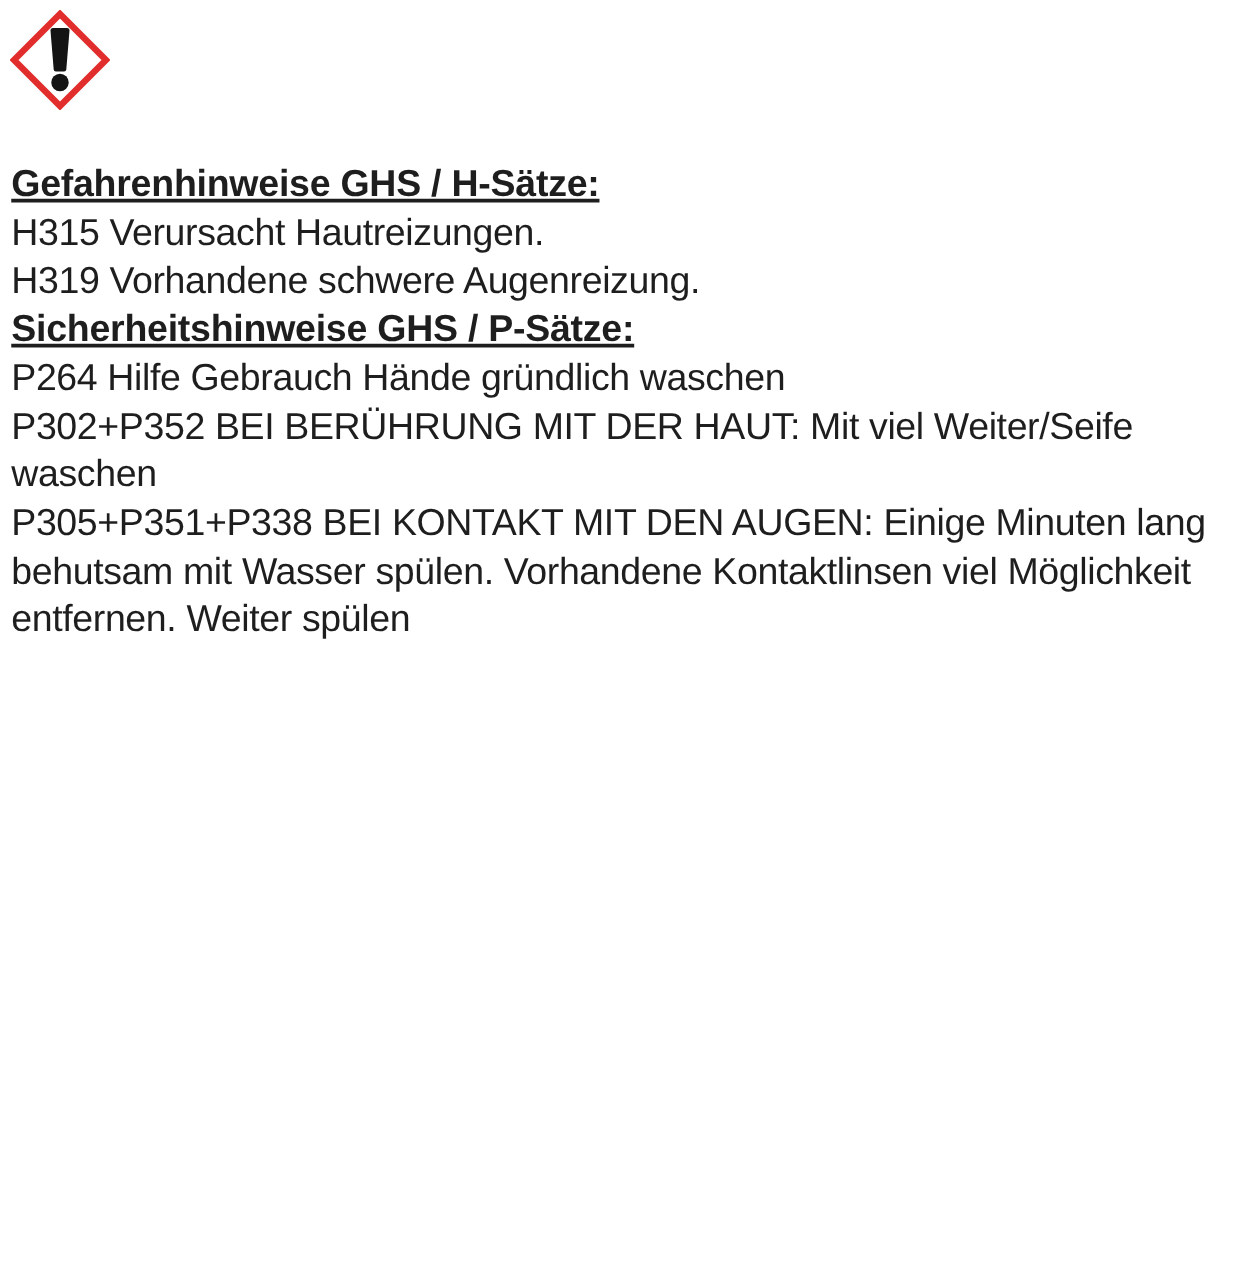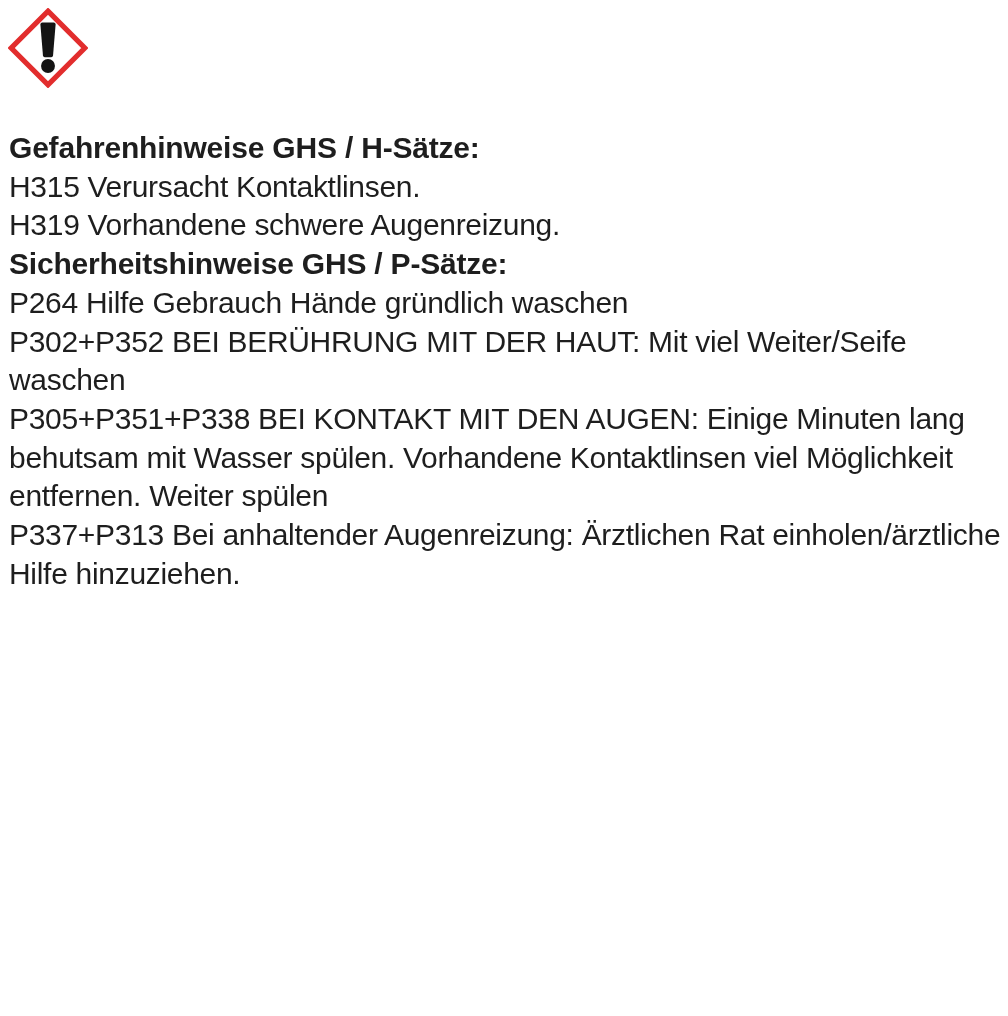--- a/index.html
+++ b/index.html
@@ -49,20 +49,21 @@
     font-size: 30px;
     line-height: 38.7px;
     letter-spacing: -0.3px;
   }
   .textblock h2 {
     margin: 0;
     font-size: 30px;
     line-height: 38.7px;
     font-weight: bold;
     letter-spacing: -0.2px;
+    text-decoration: underline;
   }
   .textblock p {
     margin: 0;
     font-weight: normal;
   }
 </style>
 </head>
 <body>
 
 <div class="page">
@@ -70,23 +71,22 @@
   <div class="pictogram">
     <svg viewBox="0 0 100 100" aria-hidden="true">
       <polygon class="diamond" points="50,4 96,50 50,96 4,50"></polygon>
       <path class="mark" d="M40.5,20.5 q0,-2.5 2.5,-2.5 l14,0 q2.5,0 2.5,2.5 l-3.2,39 q-0.2,2 -2.2,2 l-8.2,0 q-2,0 -2.2,-2 z"></path>
       <circle class="mark" cx="50" cy="72.5" r="8.7"></circle>
     </svg>
   </div>
 
   <div class="textblock">
     <h2>Gefahrenhinweise GHS / H-Sätze:</h2>
-    <p>H315 Verursacht Kontaktlinsen.</p>
+    <p>H315 Verursacht Hautreizungen.</p>
     <p>H319 Vorhandene schwere Augenreizung.</p>
 
     <h2>Sicherheitshinweise GHS / P-Sätze:</h2>
     <p>P264 Hilfe Gebrauch Hände gründlich waschen</p>
     <p>P302+P352 BEI BERÜHRUNG MIT DER HAUT: Mit viel Weiter/Seife waschen</p>
     <p>P305+P351+P338 BEI KONTAKT MIT DEN AUGEN: Einige Minuten lang behutsam mit Wasser spülen. Vorhandene Kontaktlinsen viel Möglichkeit entfernen. Weiter spülen</p>
-    <p>P337+P313 Bei anhaltender Augenreizung: Ärztlichen Rat einholen/ärztliche Hilfe hinzuziehen.</p>
   </div>
 
 </div>
 
 </body></html>

